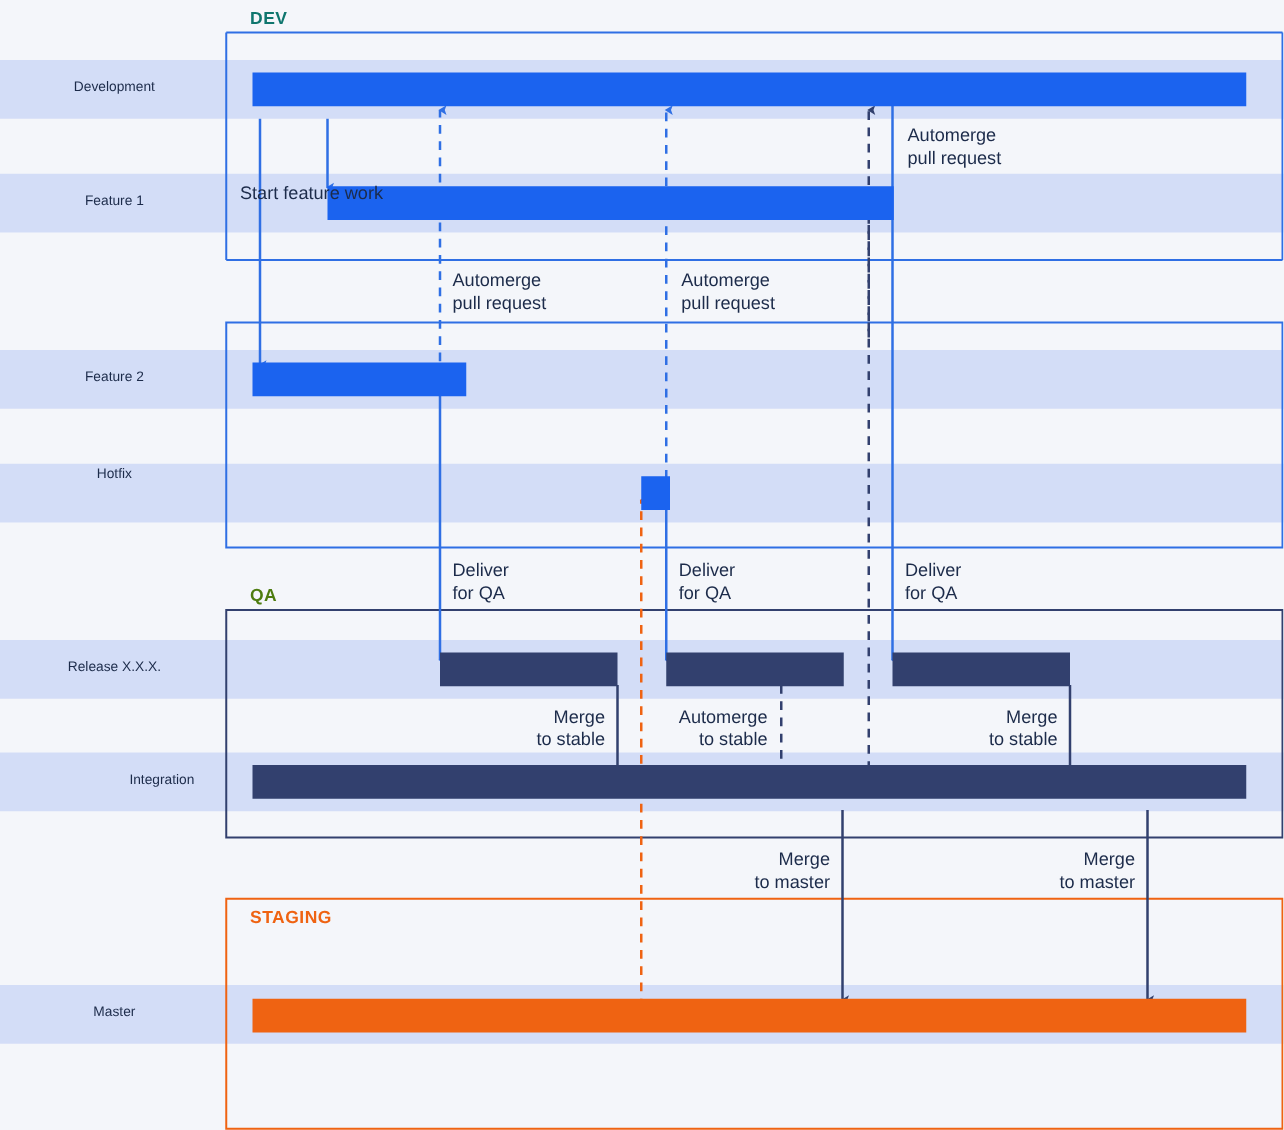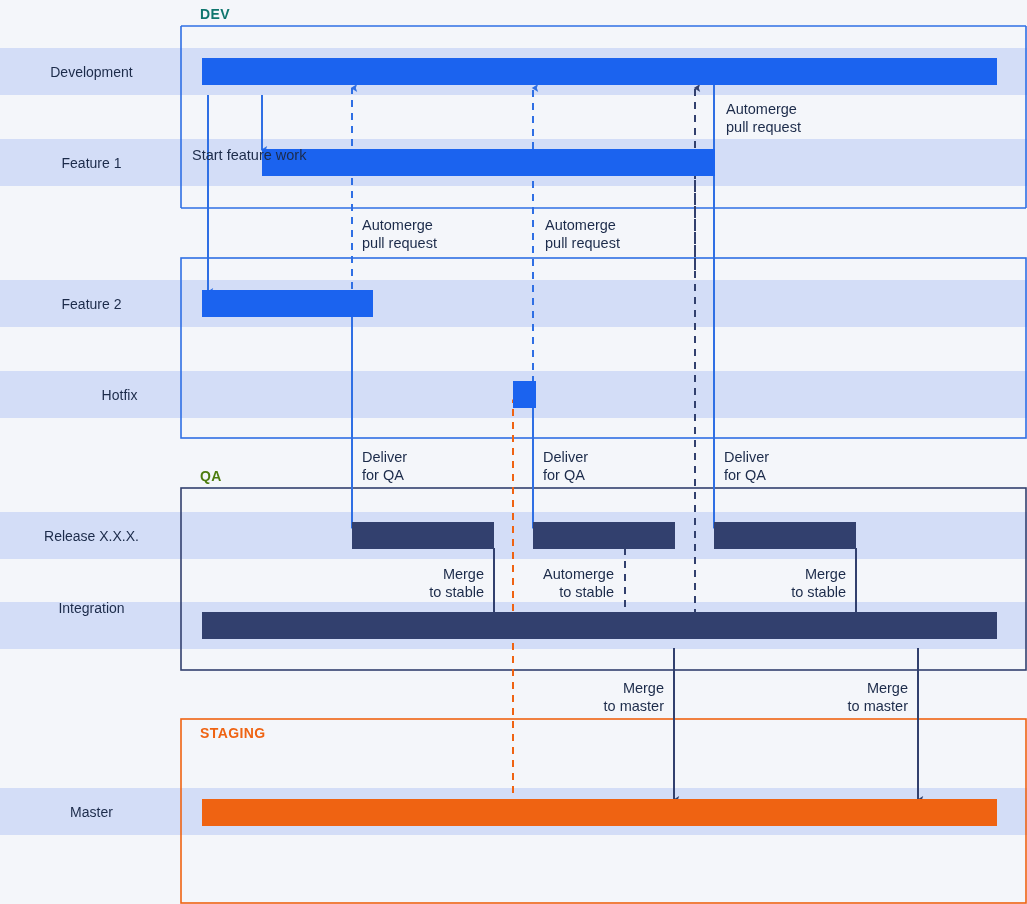--- a/index.html
+++ b/index.html
@@ -1,21 +1,21 @@
 <!DOCTYPE html>
 <html><head>
 <meta charset="utf-8">
 <style>
   html,body{margin:0;padding:0;background:#f4f6fa;}
   body{font-family:"Liberation Sans","DejaVu Sans",sans-serif;}
   #stage{position:relative;width:1027px;height:904px;background:#f4f6fa;overflow:hidden;}
   #svgroot{position:absolute;left:0;top:0;width:1027px;height:904px;}
   .band{position:absolute;left:0;background:#d3ddf7;}
   .rowlabel{position:absolute;left:0;width:183px;text-align:center;
-            font-size:14px;color:#1c2b4a;line-height:1;}
+            font-size:11px;color:#1c2b4a;line-height:1;}
   .sectitle{position:absolute;font-size:14px;font-weight:bold;letter-spacing:.4px;}
   .sectitle.dev{color:#0f766e;}
   .sectitle.qa{color:#4d7c0f;}
   .sectitle.staging{color:#ef6312;}
   .note{position:absolute;font-size:14.5px;color:#1c2b4a;line-height:18px;white-space:pre;}
   .note.r{text-align:right;}
   .note.l{text-align:left;}
 </style>
 </head>
 <body>
@@ -26,23 +26,23 @@
   <div class="band" style="top:139px;height:47px;width:1027px;"></div>
   <div class="band" style="top:280px;height:47px;width:1027px;"></div>
   <div class="band" style="top:371px;height:47px;width:1027px;"></div>
   <div class="band" style="top:512px;height:47px;width:1027px;"></div>
   <div class="band" style="top:602px;height:47px;width:1027px;"></div>
   <div class="band" style="top:788px;height:47px;width:1027px;"></div>
 
   <div class="rowlabel" style="top:65px;">Development</div>
   <div class="rowlabel" style="top:156px;">Feature 1</div>
   <div class="rowlabel" style="top:297px;">Feature 2</div>
-  <div class="rowlabel" style="top:388px;padding-left:28px;">Hotfix</div>
+  <div class="rowlabel" style="top:374px;">Hotfix</div>
   <div class="rowlabel" style="top:529px;">Release X.X.X.</div>
-  <div class="rowlabel" style="top:601px;">Integration</div>
+  <div class="rowlabel" style="top:619px;padding-left:38px;">Integration</div>
   <div class="rowlabel" style="top:805px;">Master</div>
 
   <div class="sectitle dev" style="left:200px;top:6px;">DEV</div>
   <div class="sectitle qa" style="left:200px;top:468px;">QA</div>
   <div class="sectitle staging" style="left:200px;top:697px;margin-top:28px;">STAGING</div>
 
   <svg id="svgroot" viewBox="0 0 1027 904">
     <defs>
       <marker id="ab" markerWidth="9" markerHeight="9" refX="4.3" refY="7.4" orient="auto" markerUnits="userSpaceOnUse">
         <path d="M4.3,8.6 L0.4,2.2 L4.3,3.6 L8.2,2.2 Z" fill="#2f6fe4"></path>

